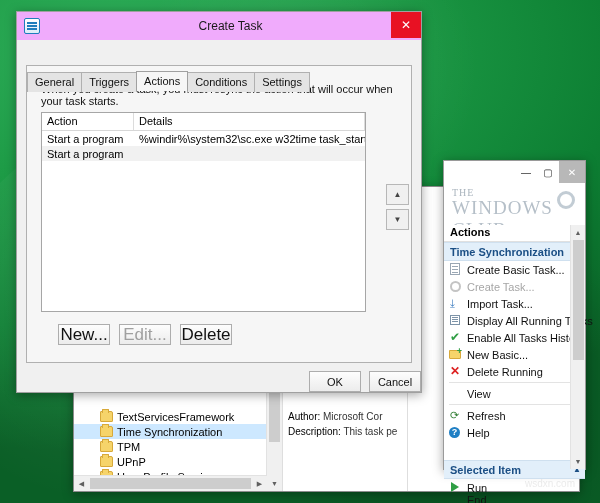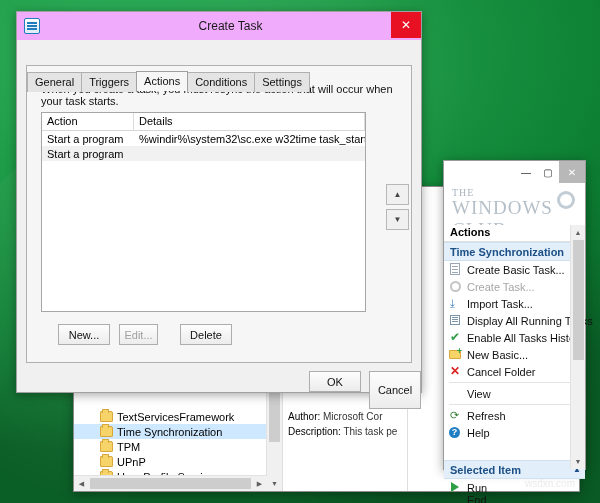--- a/index.html
+++ b/index.html
@@ -456,41 +456,41 @@
     box-sizing: border-box;
   }
   #btn-up { left: 359px; top: 118px; }
   #btn-down { left: 359px; top: 143px; }
   
   .panel-btn {
     position: absolute;
     height: 21px;
     background: linear-gradient(#fdfdfd, #ececec);
     border: 1px solid #adadad;
-    font-size: 11px;
+    font-size: 17px;
     color: #111;
     display: flex;
     align-items: center;
     justify-content: center;
     box-sizing: border-box;
   }
   .panel-btn.disabled { color: #a0a0a0; }
   #btn-new { left: 31px; top: 258px; width: 52px; }
-  #btn-edit { left: 92px; top: 258px; width: 39px; }
+  #btn-edit { left: 92px; top: 258px; width: 52px; }
   #btn-delete { left: 153px; top: 258px; width: 52px; }
   
   #btn-ok {
     position: absolute;
     left: 292px; top: 331px;
     width: 52px; height: 21px;
   }
   #btn-cancel {
     position: absolute;
     left: 352px; top: 331px;
-    width: 52px; height: 38px;
+    width: 52px; height: 21px;
   }
   .foot-btn {
     background: linear-gradient(#fdfdfd, #ececec);
     border: 1px solid #adadad;
     font-size: 11px;
     color: #111;
     display: flex;
     align-items: center;
     justify-content: center;
     box-sizing: border-box;
@@ -718,21 +718,21 @@
   <div class="ap-item">
     <span class="ap-ico">
         <span class="ico-folder green"></span>
       </span>
     <span>New Basic...</span>
   </div>
   <div class="ap-item">
     <span class="ap-ico">
         <span class="ico-x">✕</span>
       </span>
-    <span>Cancel Folder</span>
+    <span>Delete Running</span>
   </div>
   <div class="ap-sep"></div>
   <div class="ap-item">
     <span class="ap-ico"></span>
     <span>View</span>
     <span class="ap-submenu-arrow">▶</span>
   </div>
   <div class="ap-sep"></div>
   <div class="ap-item">
     <span class="ap-ico">

